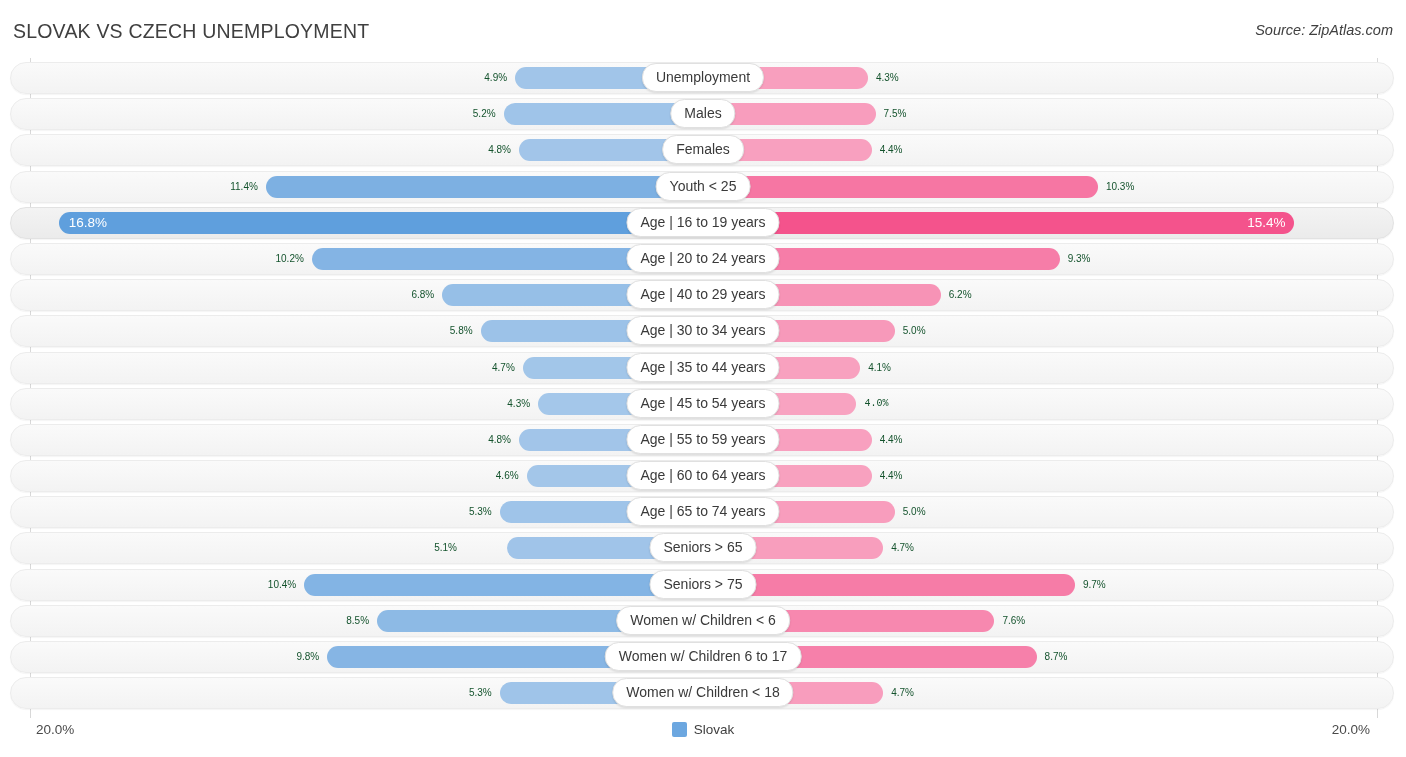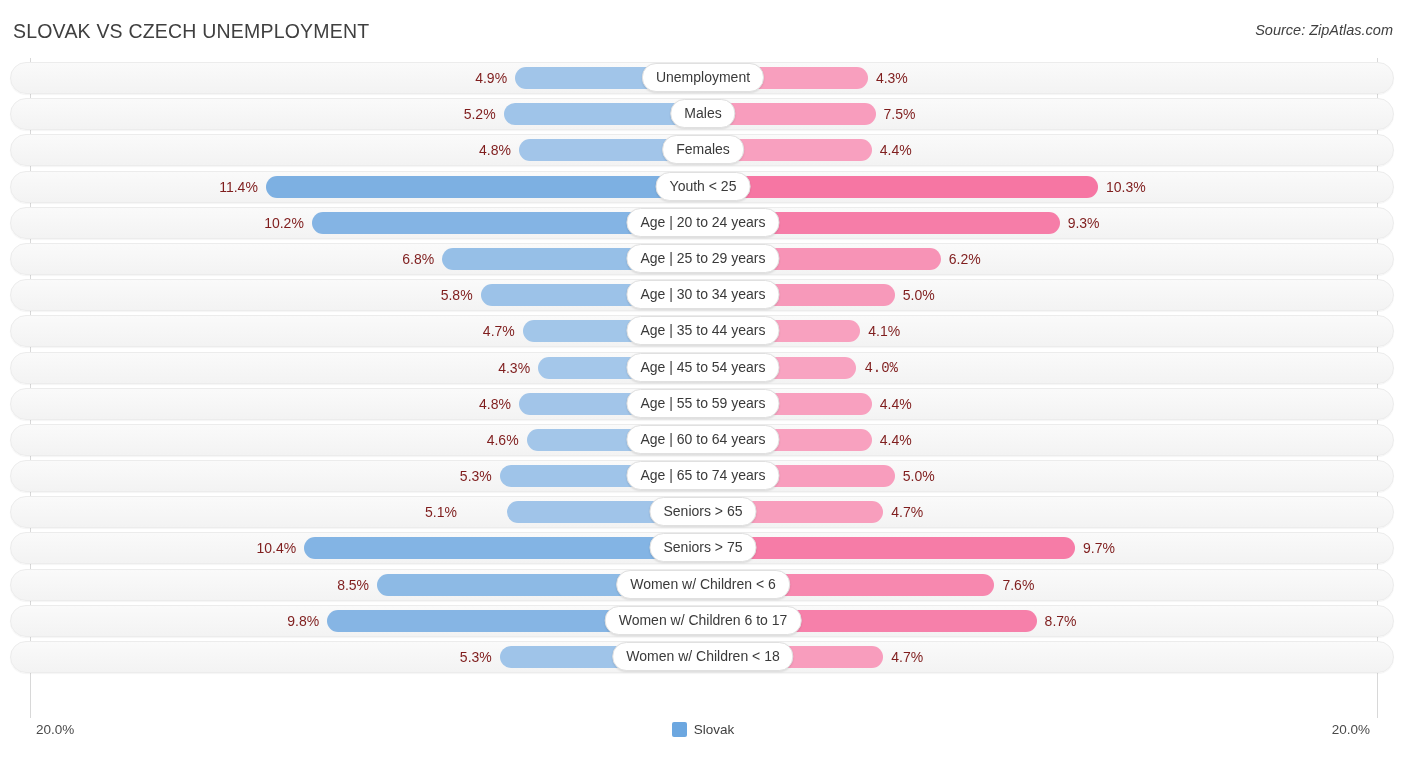--- a/index.html
+++ b/index.html
@@ -47,21 +47,21 @@
   
   .bar{
     position:absolute;top:5px;height:22px;
     border-radius:11px;
   }
   .bar-l{right:703px;}
   .bar-r{left:703px;}
 
   .val{
     position:absolute;top:0;height:32px;line-height:32px;
-    font-size:14px;color:#7f1d1d;white-space:nowrap;
+    font-size:10px;color:#14532d;white-space:nowrap;
   }
   .val-l{text-align:right;}
   .val-r{text-align:left;}
   .row.hl .val{color:#ffffff;font-size:13.5px;}
 
   .label-pill{
     position:absolute;left:50%;top:1px;transform:translateX(-50%);
     height:27px;line-height:27px;
     background:#ffffff;border:1px solid #e0e0e0;border-radius:14px;
     padding:0 13px;font-size:14px;color:#3a3a3a;white-space:nowrap;
@@ -121,35 +121,43 @@
           <div class="label-pill">Females</div>
         </div>
         <div class="row">
           <div class="row-bg"></div>
           <div class="bar bar-l" style="width: 437.162px; background: rgb(125, 176, 226);"></div>
           <div class="bar bar-r" style="width: 394.98px; background: rgb(246, 118, 163);"></div>
           <div class="val val-l" style="right: 1148.16px;">11.4%</div>
           <div class="val val-r" style="left: 1105.98px;">10.3%</div>
           <div class="label-pill">Youth &lt; 25</div>
         </div>
+        <div class="row hl">
+          <div class="row-bg"></div>
+          <div class="bar bar-l" style="width: 644.239px; background: rgb(95, 159, 221);"></div>
+          <div class="bar bar-r" style="width: 590.553px; background: rgb(244, 83, 140);"></div>
+          <div class="val val-l" style="left: 68.7607px; text-align: left;">16.8%</div>
+          <div class="val val-r" style="left: 1241.55px; text-align: right; width: 44px;">15.4%</div>
+          <div class="label-pill">Age | 16 to 19 years</div>
+        </div>
         <div class="row">
           <div class="row-bg"></div>
           <div class="bar bar-l" style="width: 391.145px; background: rgb(132, 180, 228);"></div>
           <div class="bar bar-r" style="width: 356.632px; background: rgb(246, 125, 168);"></div>
           <div class="val val-l" style="right: 1102.15px;">10.2%</div>
           <div class="val val-r" style="left: 1067.63px;">9.3%</div>
           <div class="label-pill">Age | 20 to 24 years</div>
         </div>
         <div class="row">
           <div class="row-bg"></div>
           <div class="bar bar-l" style="width: 260.764px; background: rgb(150, 191, 231);"></div>
           <div class="bar bar-r" style="width: 237.755px; background: rgb(247, 147, 182);"></div>
           <div class="val val-l" style="right: 971.764px; margin-left: 22px;">6.8%</div>
           <div class="val val-r" style="left: 948.755px;">6.2%</div>
-          <div class="label-pill">Age | 25 to 29 years</div>
+          <div class="label-pill">Age | 40 to 29 years</div>
         </div>
         <div class="row">
           <div class="row-bg"></div>
           <div class="bar bar-l" style="width: 222.416px; background: rgb(156, 194, 232);"></div>
           <div class="bar bar-r" style="width: 191.738px; background: rgb(247, 153, 186);"></div>
           <div class="val val-l" style="right: 933.416px;">5.8%</div>
           <div class="val val-r" style="left: 902.738px;">5.0%</div>
           <div class="label-pill">Age | 30 to 34 years</div>
         </div>
         <div class="row">

